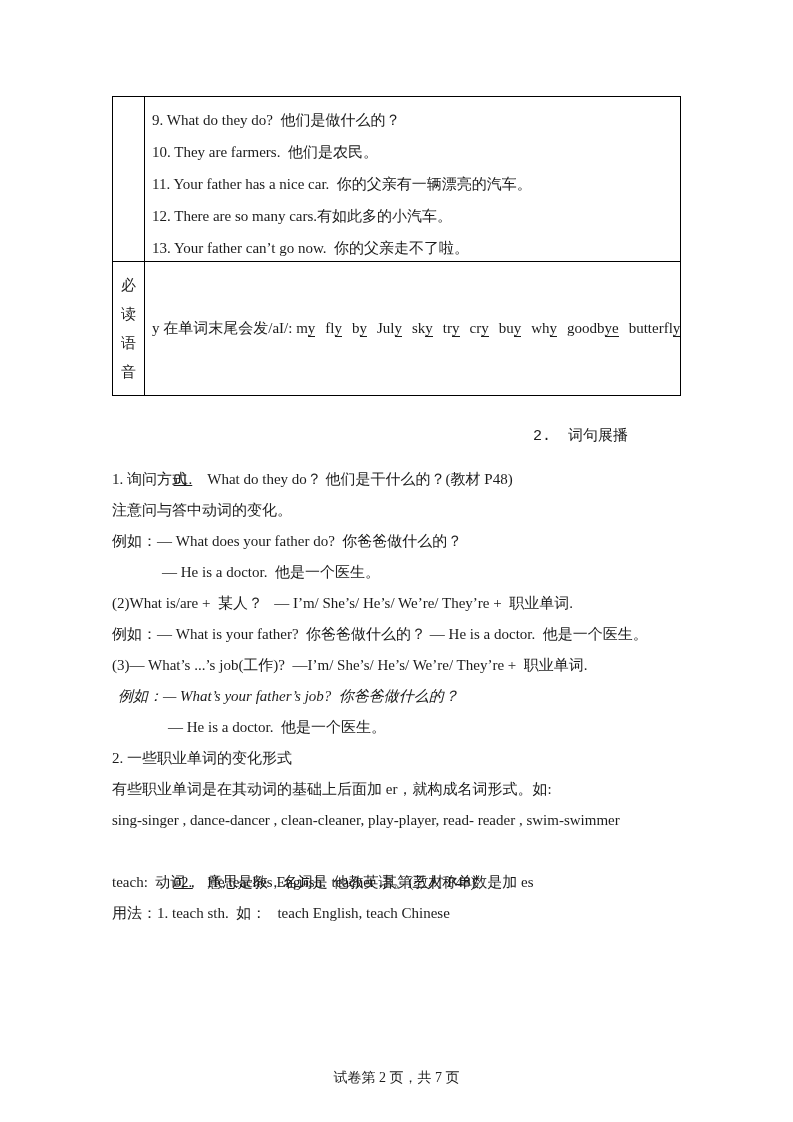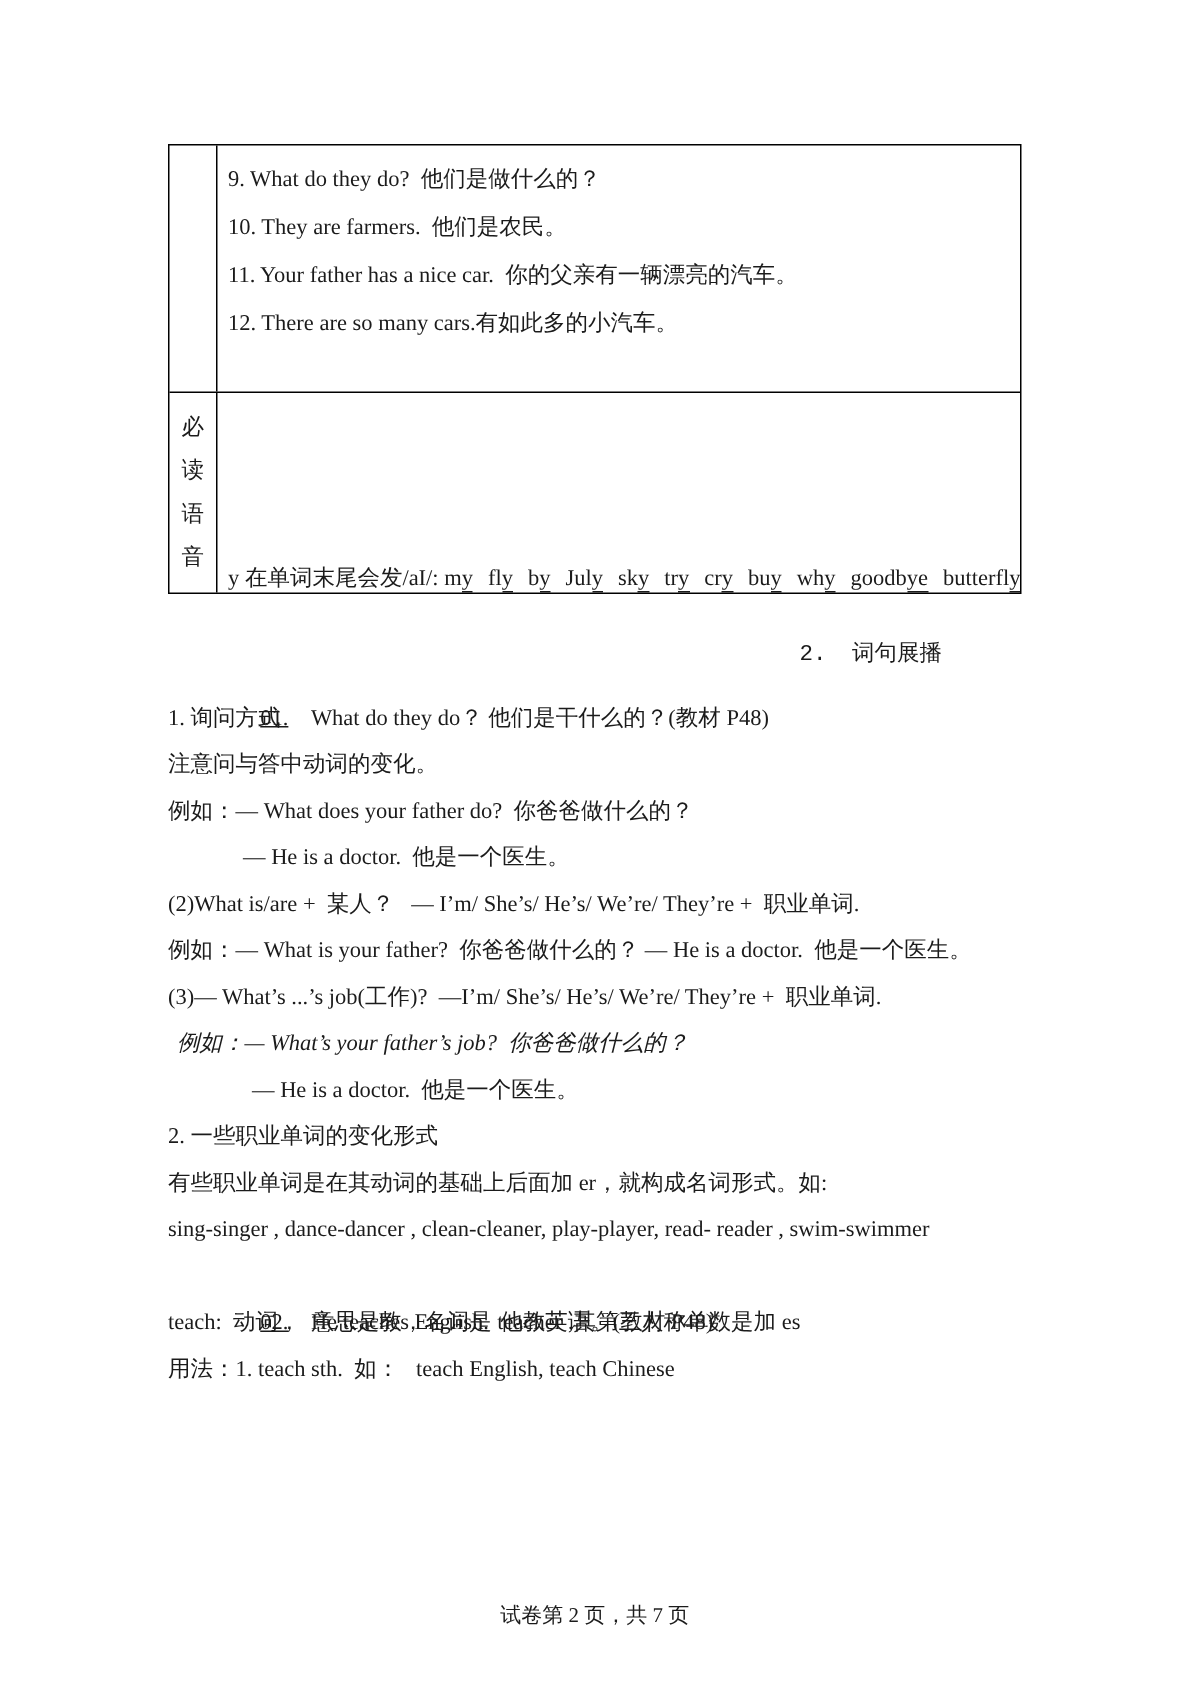--- a/index.html
+++ b/index.html
@@ -26,21 +26,21 @@
     width:32px;flex:0 0 32px;
     border-right:1px solid #000;
     display:flex;flex-direction:column;
     align-items:center;justify-content:center;
     gap:14px;box-sizing:border-box;
   }
   .t-cell-content{flex:1;min-width:0;box-sizing:border-box;}
   .row1 .t-cell-content{padding:7px 6px 0 7px;}
   .sentence{height:32px;line-height:32px;white-space:pre;overflow:hidden;}
   .row2 .t-cell-content{
-    display:flex;align-items:flex-end;
+    display:flex;align-items:center;
     padding-left:7px;white-space:pre;
   }
   .vchar{line-height:1;}
   
   .section2{position:absolute;left:497px;top:404px;height:22px;line-height:22px;white-space:pre;font-family:Liberation Mono, monospace;}
   .section2 .num{margin-right:17px;}
   
   .body-block{position:absolute;left:112px;top:433px;width:578px;}
   .bline{height:31px;line-height:31px;white-space:pre;overflow:visible;}
   .bline.head{padding-left:39px;}
@@ -63,20 +63,21 @@
 <div class="page">
 
   <div class="doc-table">
     <div class="t-row row1">
       <div class="t-cell-label"></div>
       <div class="t-cell-content">
         <div class="sentence">9. What do they do?  他们是做什么的？</div>
         <div class="sentence">10. They are farmers.  他们是农民。</div>
         <div class="sentence">11. Your father has a nice car.  你的父亲有一辆漂亮的汽车。</div>
         <div class="sentence">12. There are so many cars.有如此多的小汽车。</div>
+        <div class="sentence">13. Your father can’t go now.  你的父亲走不了啦。</div>
       </div>
     </div>
     <div class="t-row row2">
       <div class="t-cell-label">
         <span class="vchar">必</span>
         <span class="vchar">读</span>
         <span class="vchar">语</span>
         <span class="vchar">音</span>
       </div>
       <div class="t-cell-content">

